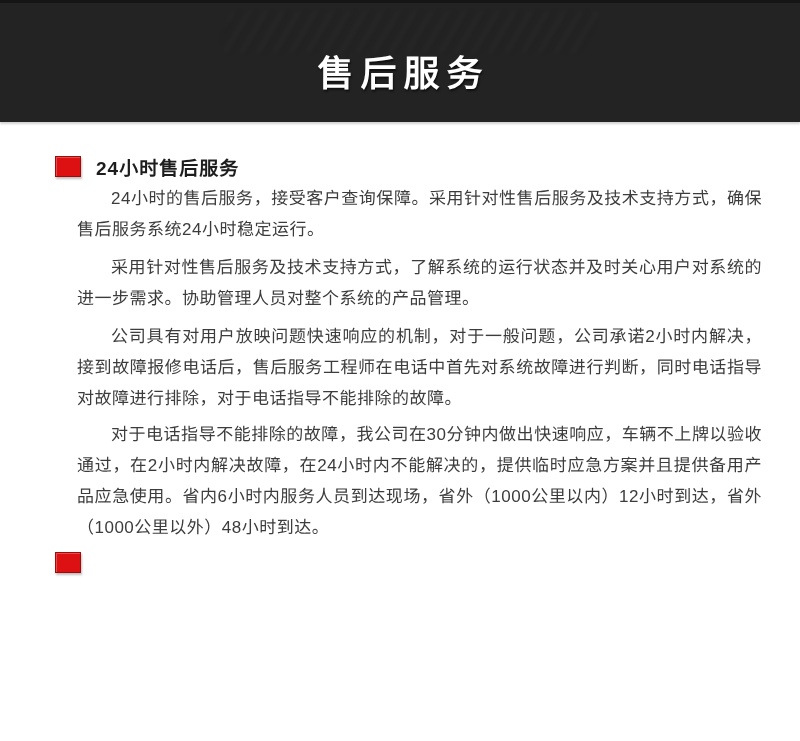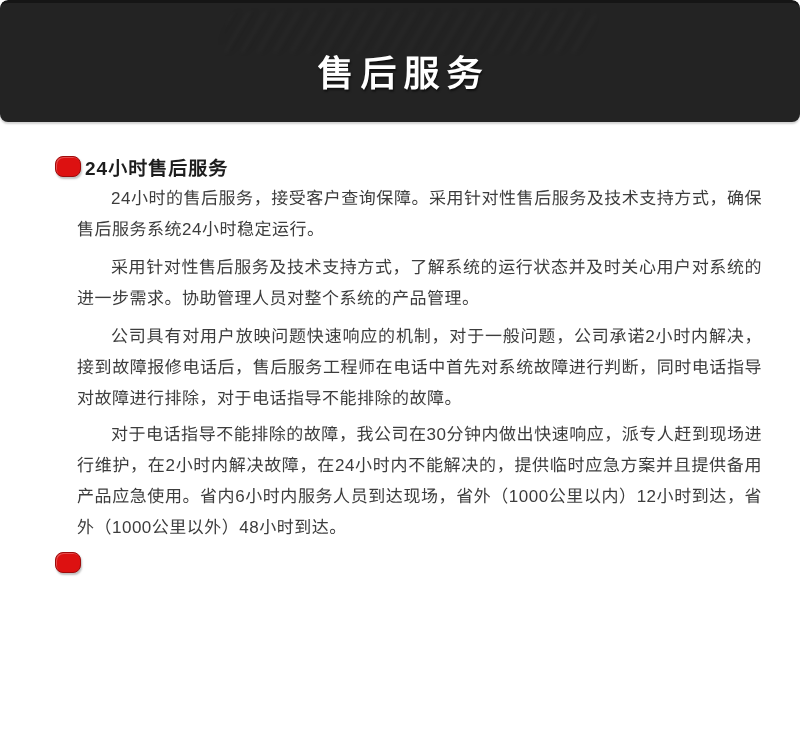--- a/index.html
+++ b/index.html
@@ -3,21 +3,21 @@
 <meta charset="utf-8">
 <style>
   :root{
     --banner-bg:#232323;
     --banner-text:#ffffff;
     --bullet-red:#dd1111;
     --heading-text:#1d1d1d;
     --body-text:#3c3c3c;
     --page-bg:#ffffff;
   }
-  *{margin:0;padding:0;box-sizing:border-box;border-radius:8px;}
+  *{margin:0;padding:0;box-sizing:border-box;}
   html,body{width:800px;}
   body{
     width:800px;height:741px;
     background:var(--page-bg);
     font-family:"Liberation Sans","DejaVu Sans",sans-serif;
     overflow:hidden;
   }
   .page{width:800px;height:741px;background:var(--page-bg);}
   
   .banner{
@@ -51,21 +51,21 @@
     pointer-events:none;
   }
   
   .content{
     padding:32px 38px 0 55px;
   }
   .section{margin-bottom:7px;}
   .section-head{
     display:flex;
     align-items:center;
-    gap:4px;
+    gap:15px;
     height:24px;
   }
   .bullet{
     flex:0 0 auto;
     width:26px;height:21px;
     background:var(--bullet-red);
     border:1px solid #9e0b0b;
     box-shadow:1px 2px 2px rgba(0,0,0,0.25), inset 1px 1px 0 rgba(255,255,255,0.25);
   }
   .section-title{
@@ -106,21 +106,21 @@
 
   <section class="section">
     <div class="paras">
           <p class="para">采用针对性售后服务及技术支持方式，了解系统的运行状态并及时关心用户对系统的进一步需求。协助管理人员对整个系统的产品管理。</p>
         </div>
   </section>
 
   <section class="section">
     <div class="paras">
           <p class="para">公司具有对用户放映问题快速响应的机制，对于一般问题，公司承诺2小时内解决，接到故障报修电话后，售后服务工程师在电话中首先对系统故障进行判断，同时电话指导对故障进行排除，对于电话指导不能排除的故障。</p>
-          <p class="para">对于电话指导不能排除的故障，我公司在30分钟内做出快速响应，派专人赶到现场进行维护，在2小时内解决故障，在24小时内不能解决的，提供临时应急方案并且提供备用产品应急使用。省内6小时内服务人员到达现场，省外（1000公里以内）12小时到达，省外（1000公里以外）48小时到达。</p>
+          <p class="para">对于电话指导不能排除的故障，我公司在30分钟内做出快速响应，车辆不上牌以验收通过，在2小时内解决故障，在24小时内不能解决的，提供临时应急方案并且提供备用产品应急使用。省内6小时内服务人员到达现场，省外（1000公里以内）12小时到达，省外（1000公里以外）48小时到达。</p>
         </div>
   </section>
 
   <section class="section">
     <div class="section-head">
       <span class="bullet"></span>
     </div>
   </section>
 </main>
 </div>

